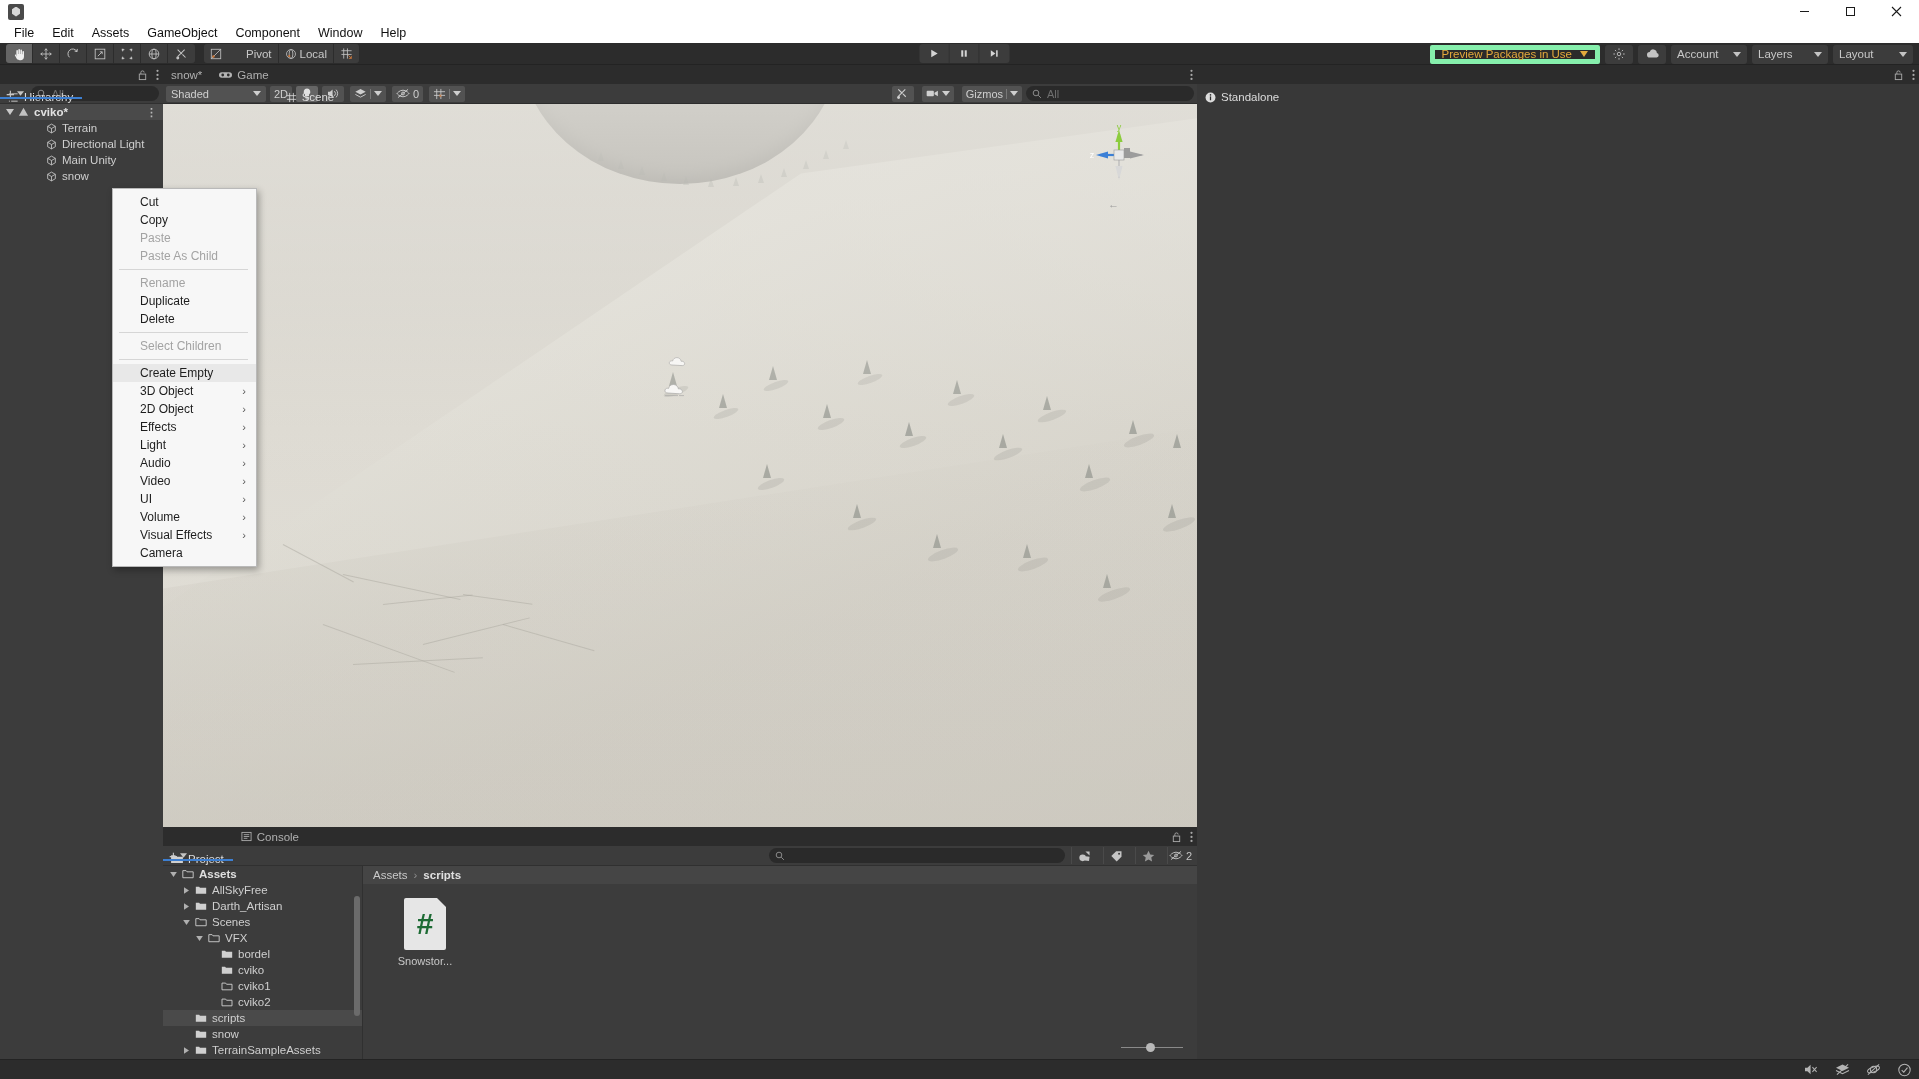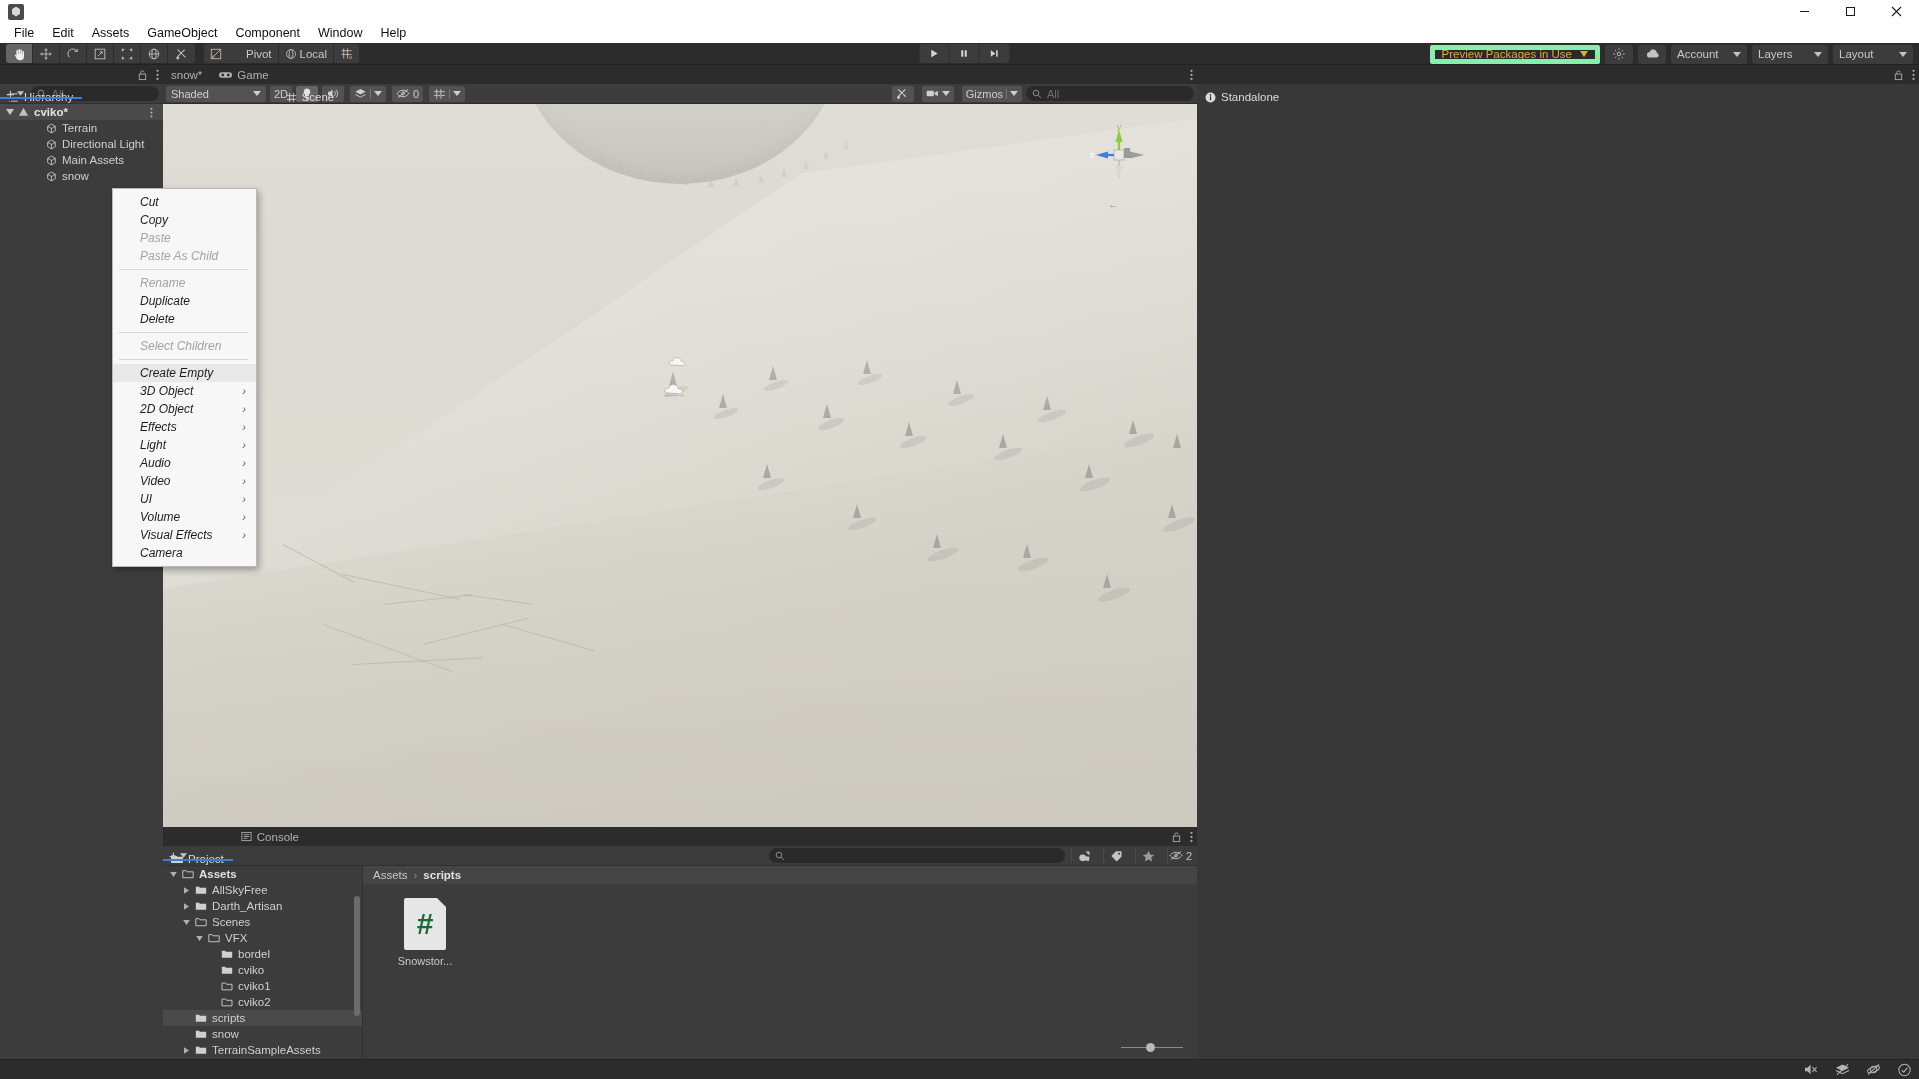--- a/index.html
+++ b/index.html
@@ -213,21 +213,21 @@
 
   
   .ctx-menu {
     position: absolute; left: 112px; top: 188px; width: 145px;
     background: #f7f7f7; border: 1px solid #b9b9b9;
     box-shadow: 2px 3px 7px rgba(0,0,0,.32); padding: 4px 0; z-index: 80;
     font-size: 12px; color: #1d1d1d;
   }
   .ctx-item {
     height: 18px; display: flex; align-items: center; padding: 0 10px 0 27px;
-    position: relative; white-space: nowrap; font-style: italic;
+    position: relative; white-space: nowrap;
   }
   .ctx-item.disabled { color: #a3a3a3; }
   .ctx-item.hl { background: #e8e8e8; }
   .ctx-item .arrow { position: absolute; right: 10px; color: #5a5a5a; font-size: 11px; }
   .ctx-sep { height: 1px; background: #d6d6d6; margin: 4px 8px 4px 6px; }
 
   
   .inspector-body { flex: 1; background: #383838; }
 
   
@@ -531,21 +531,21 @@
           </span>
           <span style="margin-left:3px">Directional Light</span>
         </div>
         <div class="h-row" style="padding-left:44px">
           <span class="ico">
             <svg width="11" height="11" viewBox="0 0 12 12" stroke="#cccccc" fill="none" stroke-width=".9">
               <path d="M6 1.2l4.2 2.4v4.8L6 10.8 1.8 8.4V3.6z"></path>
                 <path d="M6 6l4.2-2.4M6 6v4.8M6 6L1.8 3.6"></path>
             </svg>
           </span>
-          <span style="margin-left:3px">Main Assets</span>
+          <span style="margin-left:3px">Main Unity</span>
         </div>
         <div class="h-row" style="padding-left:44px">
           <span class="ico">
             <svg width="11" height="11" viewBox="0 0 12 12" stroke="#cccccc" fill="none" stroke-width=".9">
               <path d="M6 1.2l4.2 2.4v4.8L6 10.8 1.8 8.4V3.6z"></path>
                 <path d="M6 6l4.2-2.4M6 6v4.8M6 6L1.8 3.6"></path>
             </svg>
           </span>
           <span style="margin-left:3px">snow</span>
         </div>

